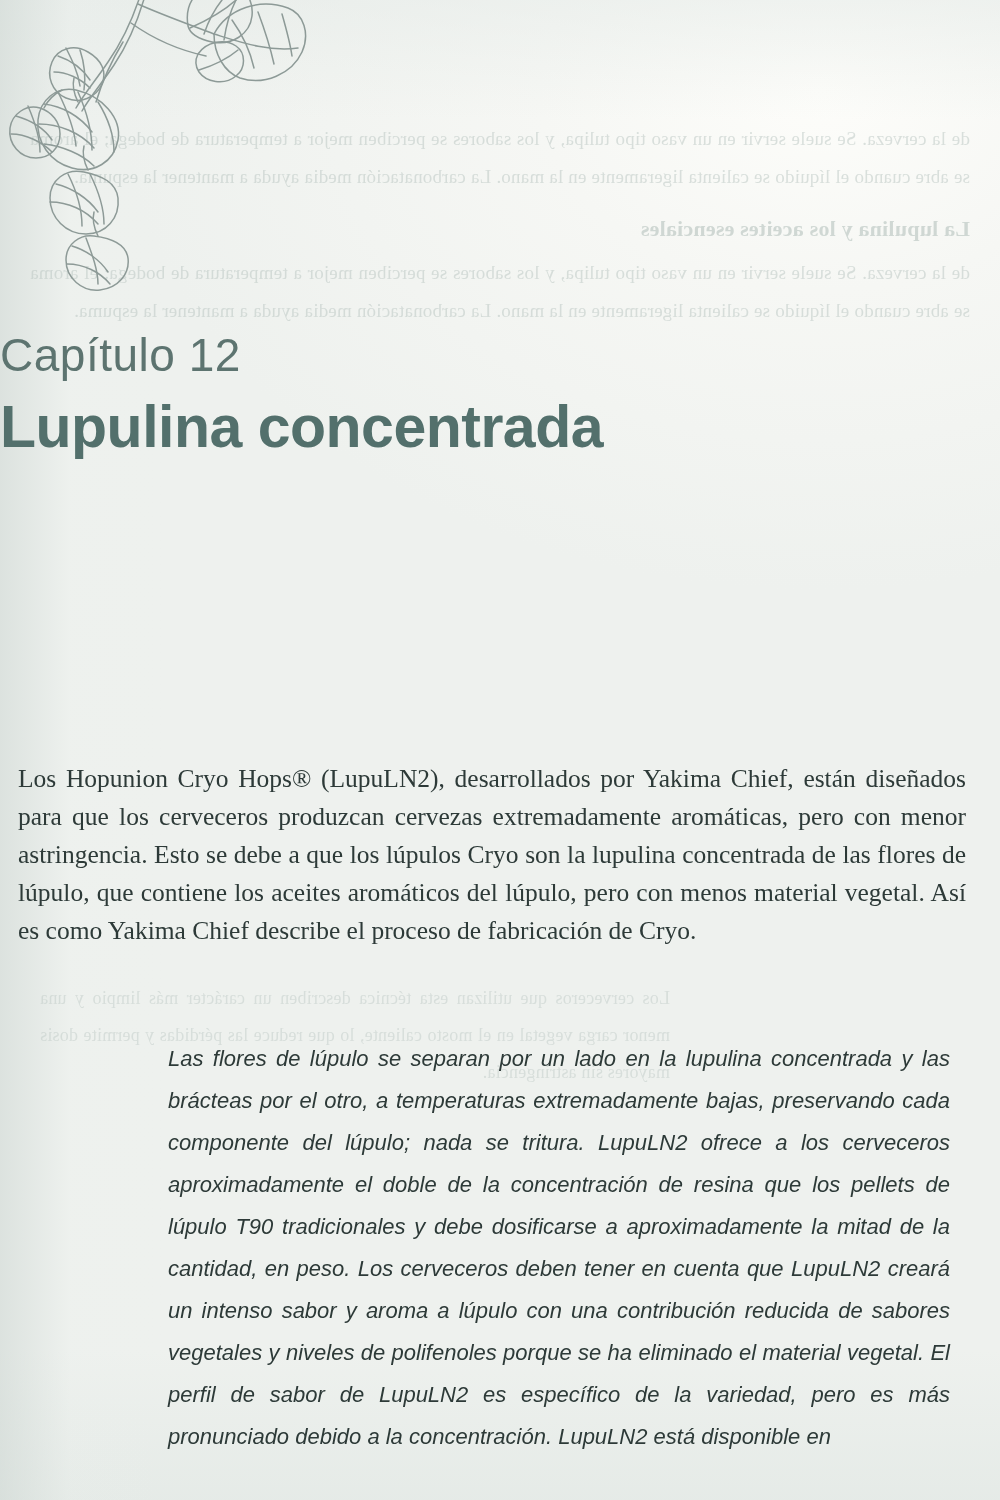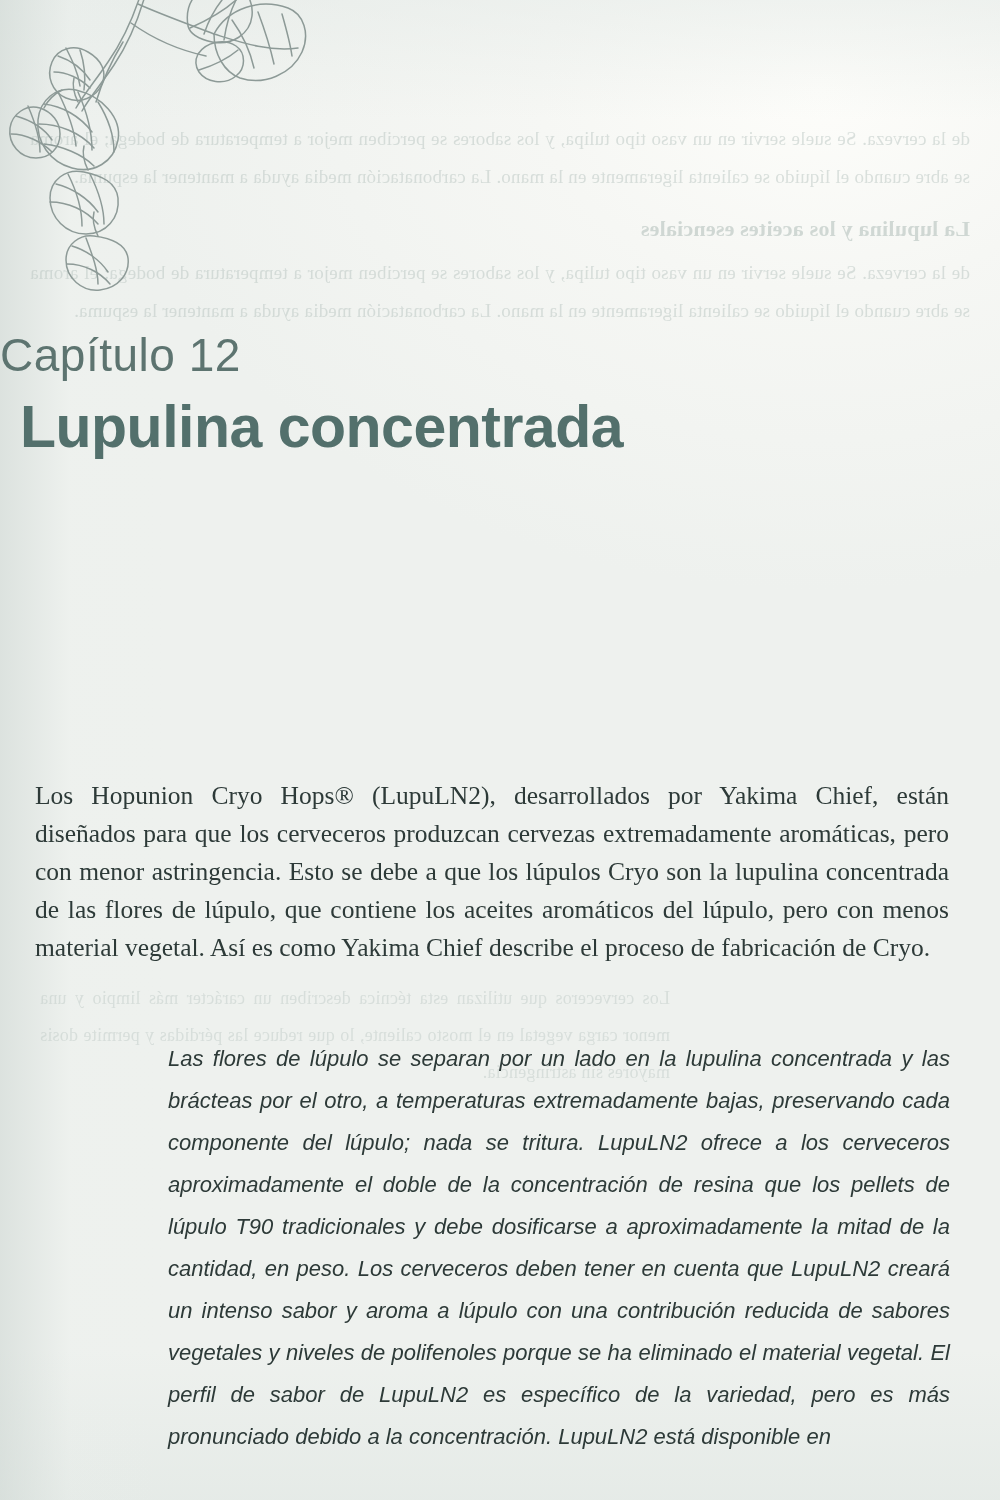--- a/index.html
+++ b/index.html
@@ -96,35 +96,34 @@
     font-weight: 400;
   }
   .chapter-title {
     margin-top: 16px;
     font-family: "Liberation Sans", sans-serif;
     font-size: 59px;
     font-weight: bold;
     color: #53706c;
     letter-spacing: -0.5px;
     line-height: 1.05;
-    padding-left: 20px;
   }
 
   .body-copy {
     position: absolute;
     top: 760px;
     left: 18px;
     width: 948px;
     font-family: "Liberation Serif", serif;
     font-size: 25.5px;
     line-height: 38px;
     color: #2d3a38;
     text-align: justify;
   }
-  .body-copy p { margin: 17px; }
+  .body-copy p { margin: 0; }
 
   .block-quote {
     position: absolute;
     top: 1038px;
     left: 168px;
     width: 782px;
     font-family: Liberation Sans, sans-serif;
     font-style: italic;
     font-size: 22px;
     line-height: 42px;

